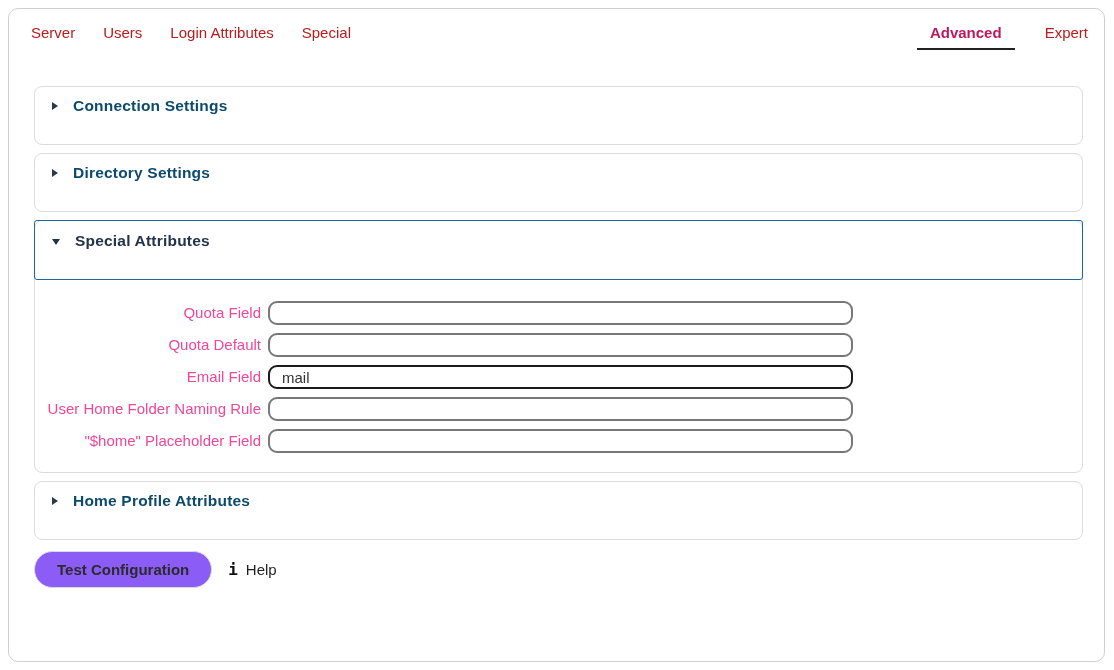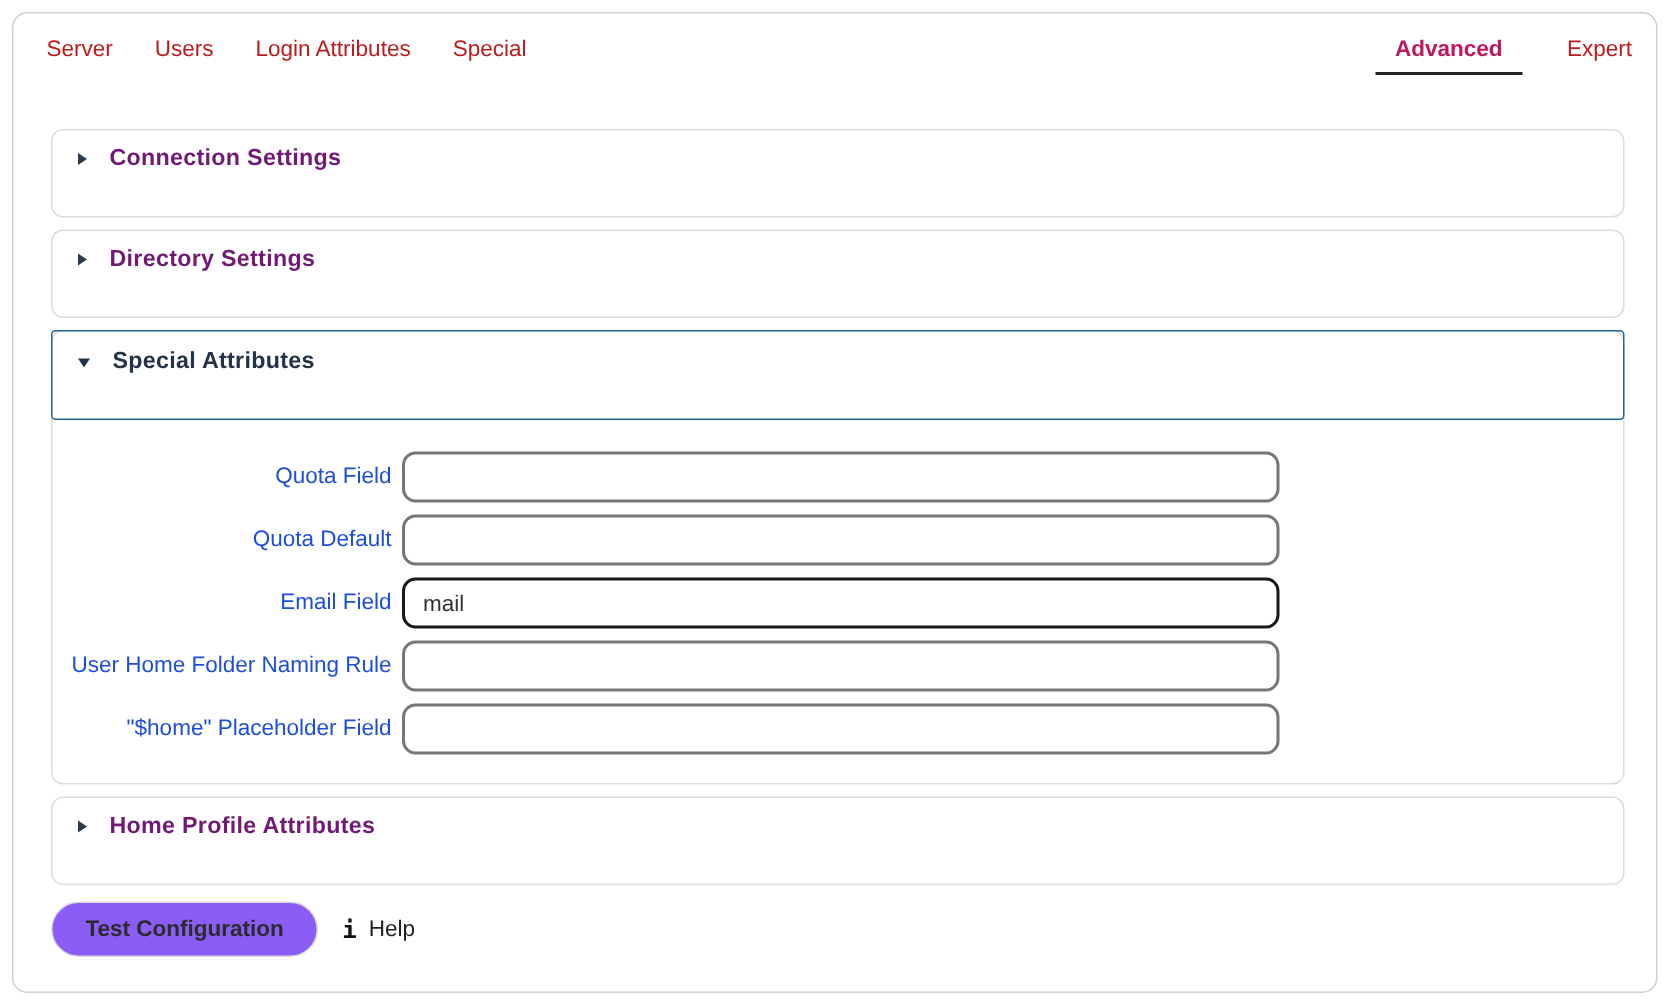--- a/index.html
+++ b/index.html
@@ -55,21 +55,21 @@
   .panel-header {
     display: flex;
     align-items: center;
     gap: 15px;
     padding: 10px 17px;
     cursor: pointer;
   }
   .panel-title {
     font-size: 15.5px;
     font-weight: bold;
-    color: #701a75;
+    color: #0c4a6e;
     letter-spacing: 0.2px;
   }
   .panel.expanded > .panel-header {
     margin: -1px;
     height: 60px;
     border: 1px solid #20689b;
     border-radius: 3px;
     align-items: flex-start;
     padding-top: 11px;
   }
@@ -97,26 +97,26 @@
     display: flex;
     align-items: center;
     margin-bottom: 8px;
   }
   .field-row:last-child { margin-bottom: 0; }
   .field-label {
     flex: 0 0 226px;
     text-align: right;
     font-size: 15px;
     line-height: 20px;
-    color: #1d4ed8;
+    color: #ec4899;
   }
   .field-input {
     margin-left: 7px;
     width: 585px;
-    height: 34px;
+    height: 24px;
     border: 2px solid #777777;
     border-radius: 9px;
     padding: 0 12px;
     font-size: 15px;
     font-family: "Liberation Sans", "DejaVu Sans", sans-serif;
     color: #333333;
     background: #ffffff;
     outline: none;
   }
   .field-row.filled .field-input { border-color: #1a1a1a; }

